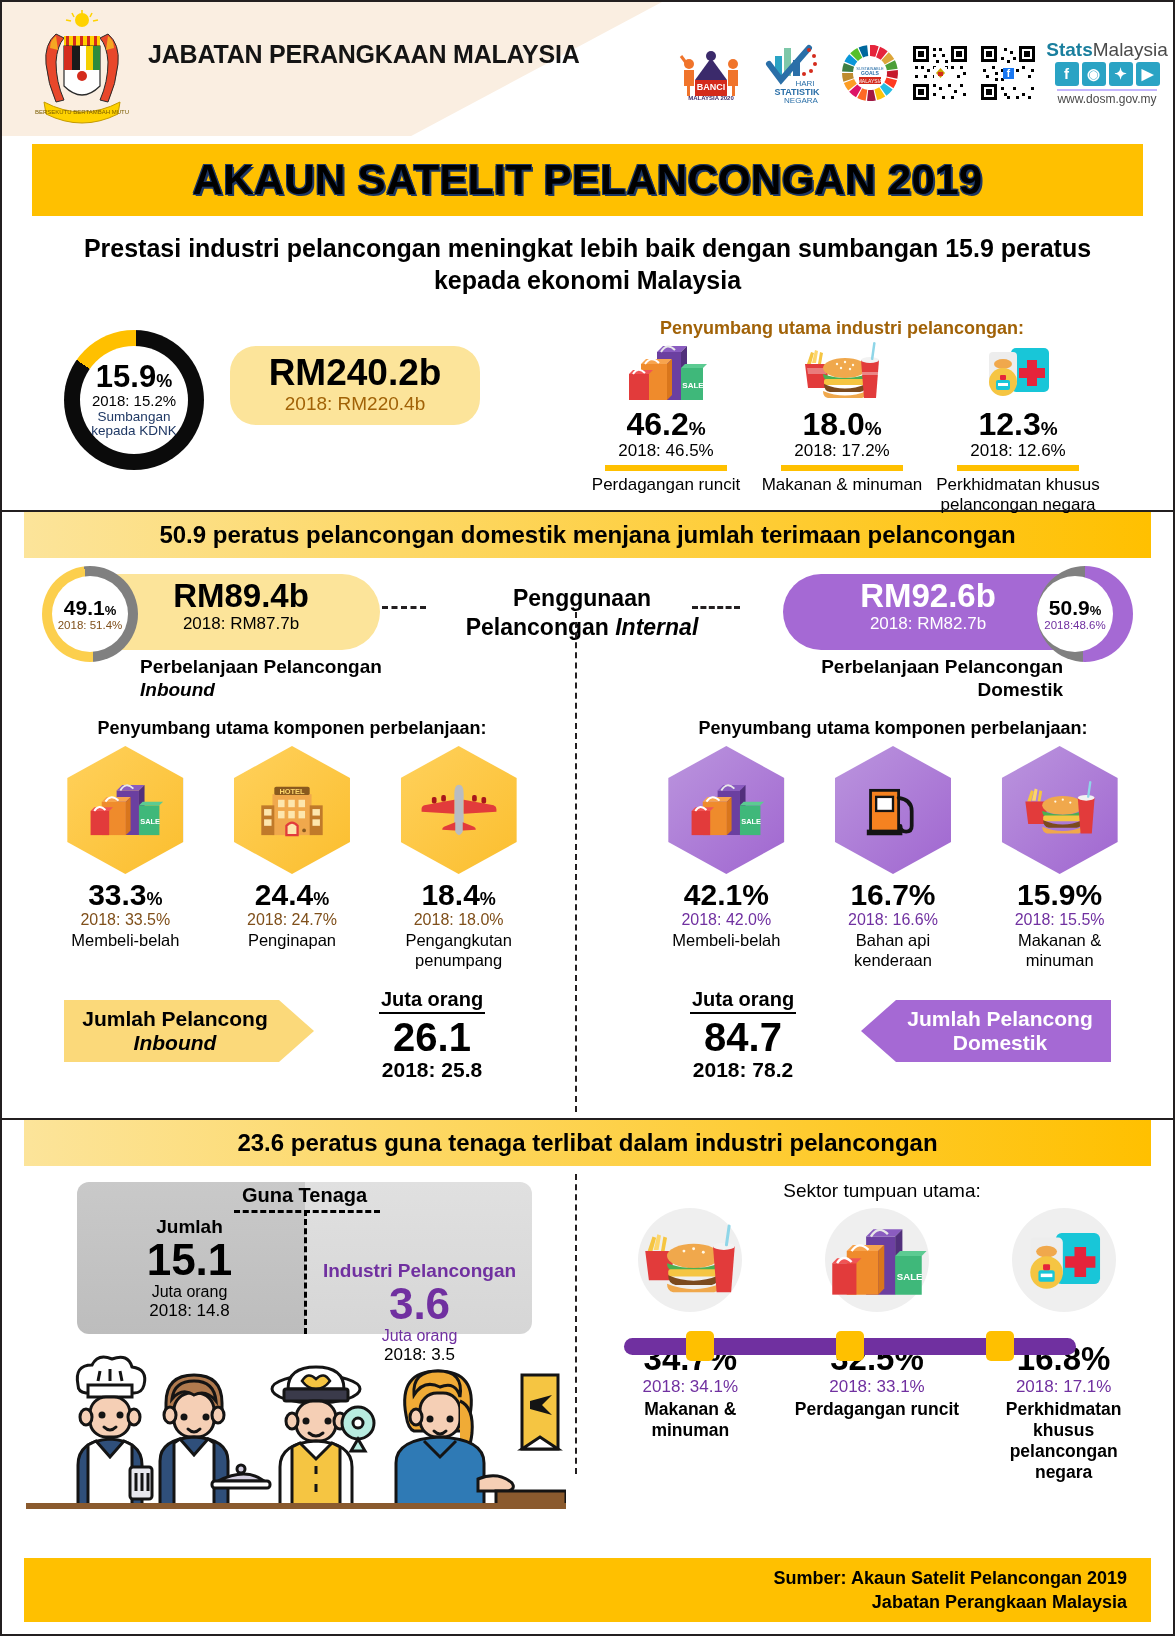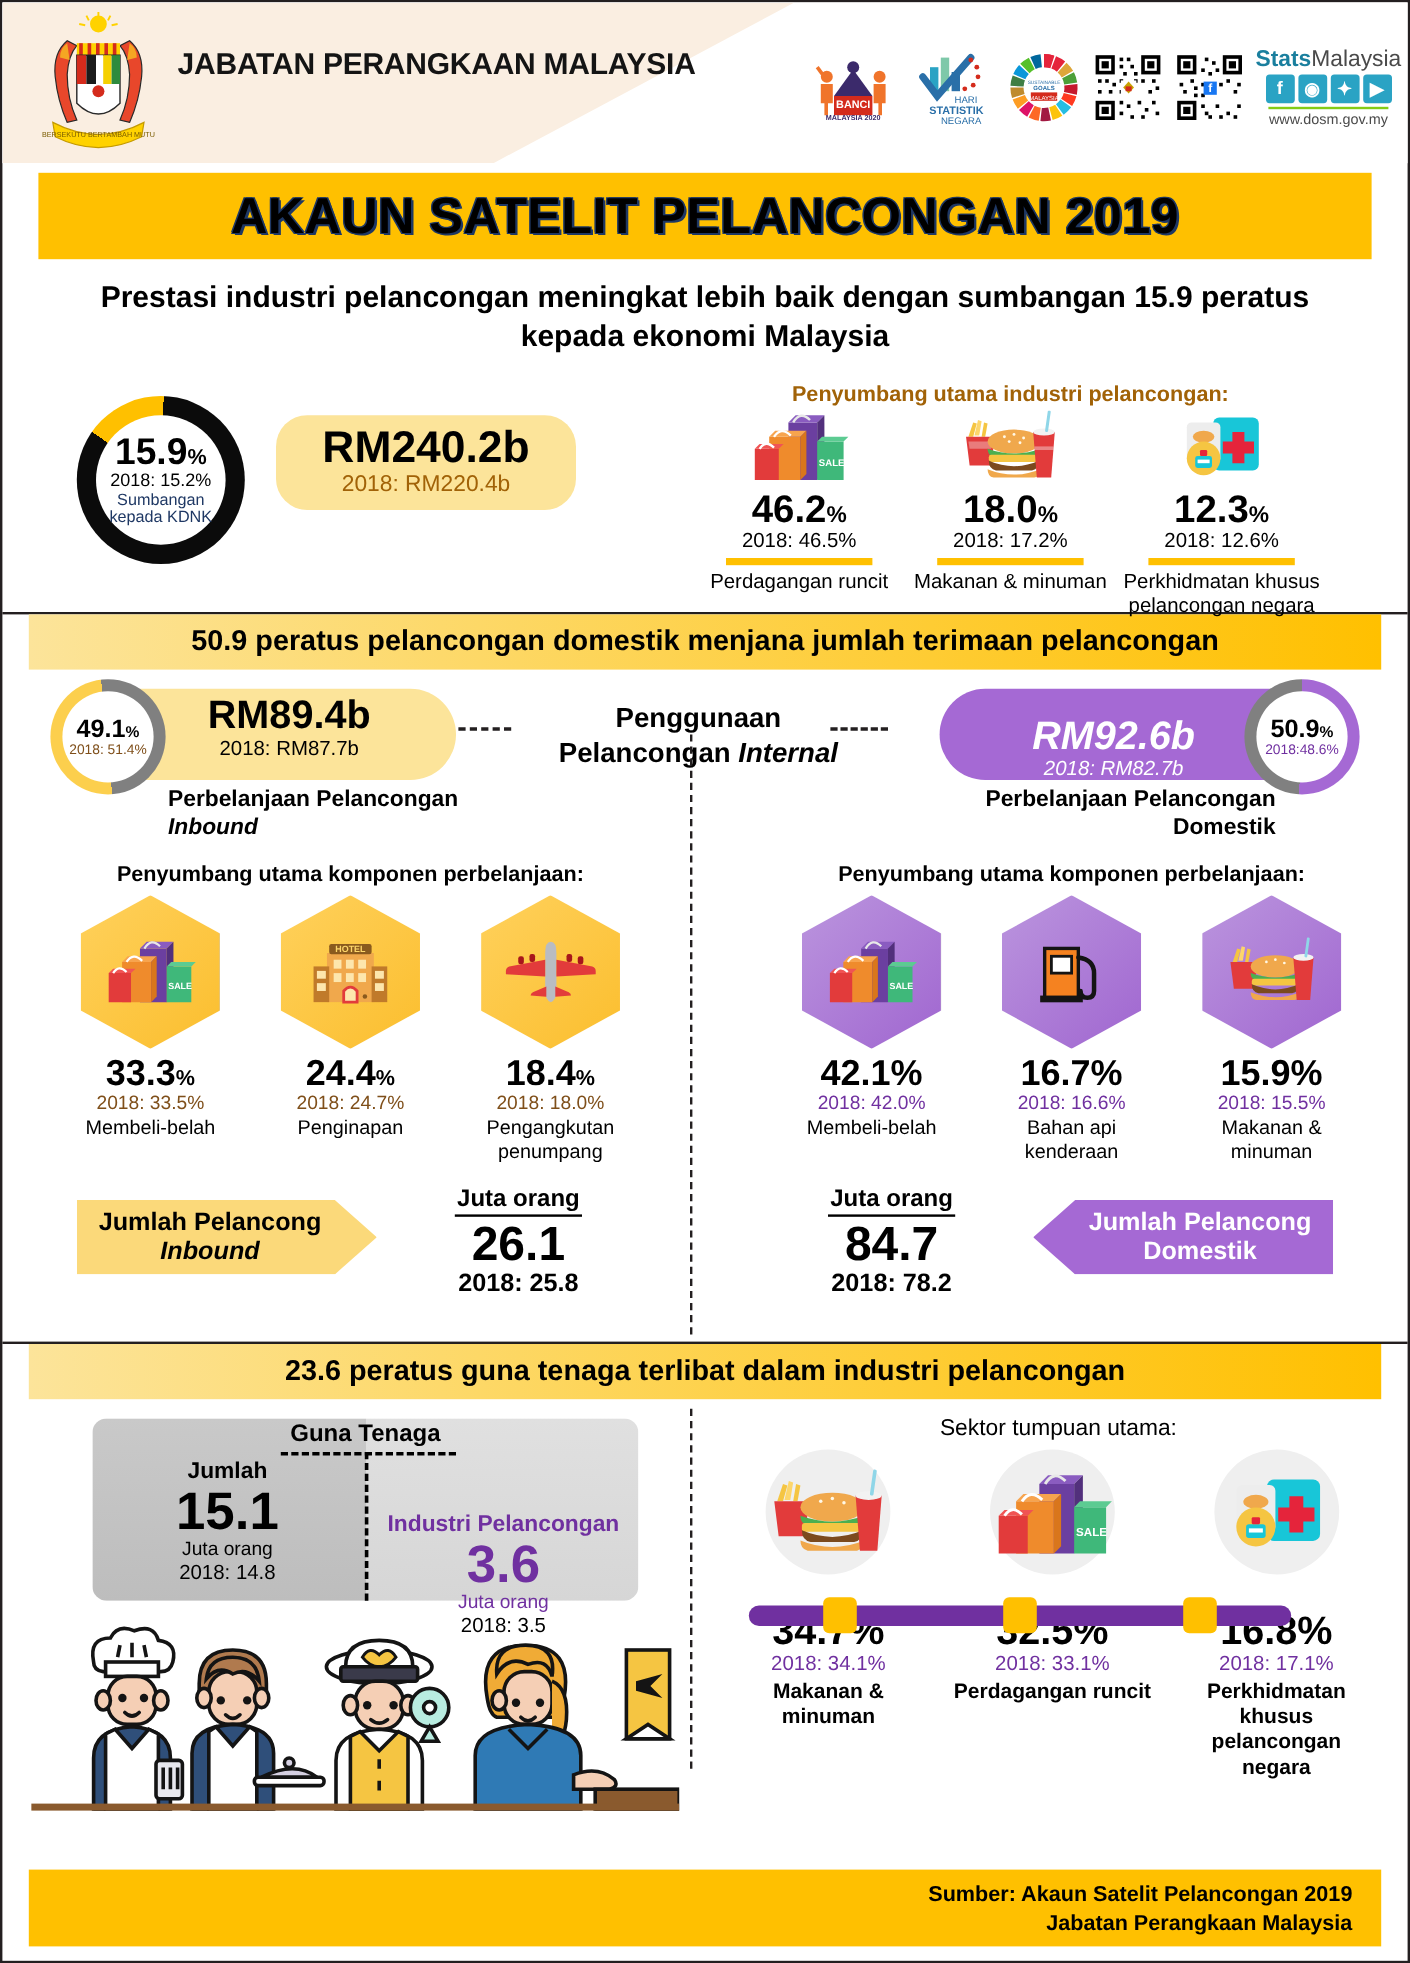--- a/index.html
+++ b/index.html
@@ -46,21 +46,21 @@
   .qr { width: 58px; height: 58px; }
   .stats-my { display: flex; flex-direction: column; align-items: center; width: 120px; }
   .stats-my .sm-title { font-size: 19px; color: #1a7f9e; font-weight: bold; line-height: 1.05; }
   .stats-my .sm-title span.light { font-weight: normal; color: #4a4a4a; }
   .sm-social { display: flex; gap: 3px; margin-top: 2px; }
   .sm-social div {
     width: 24px; height: 24px; background: #2aa3c4; border-radius: 3px;
     color: #fff; font-size: 15px; display: flex; align-items: center; justify-content: center;
     font-weight: bold;
   }
-  .sm-url { font-size: 12px; color: #4a4a4a; margin-top: 3px; border-top: 2px solid #84cc16; padding-top: 1px; }
+  .sm-url { font-size: 12px; color: #4a4a4a; margin-top: 3px; border-top: 2px solid #c4b5fd; padding-top: 1px; }
 
   
   .main-title-bar {
     margin: 8px 30px 0 30px;
     height: 72px;
     background: #ffc000;
     display: flex; align-items: center; justify-content: center;
   }
   .main-title {
     font-size: 42px; font-weight: bold; color: #000;
@@ -170,32 +170,31 @@
     position: absolute; left: 138px; top: 98px; width: 330px;
     font-size: 19px; font-weight: bold; color: #000; line-height: 1.2;
   }
   .lab-l em { font-style: italic; }
 
   
   .ring-r {
     position: absolute; right: 40px; top: 8px; width: 96px; height: 96px;
     border-radius: 50%;
     background: conic-gradient(from 0deg, #a569d4 0deg 183deg, #808080 183deg 360deg);
-    display: flex; align-items: center; justify-content: center; z-index: 3;
+    display: flex; align-items: center; justify-content: flex-start; z-index: 3;
   }
   .ring-r-hole {
     width: 76px; height: 76px; border-radius: 50%; background: #fff;
     display: flex; flex-direction: column; align-items: center; justify-content: center;
   }
   .ring-small-p { font-size: 11.5px; color: #7030a0; line-height: 1.1; margin-top: 1px; }
   .bar-r {
     position: absolute; right: 100px; top: 16px; width: 290px; height: 76px;
     background: #a569d4; border-radius: 38px 0 0 38px; text-align: center;
-    padding-top: 22px;
-    font-style: italic;
+    padding-top: 5px;
   }
   .bar-r .bar-big { color: #ffffff; }
   .bar-r .bar-sub { color: #ffffff; }
   .lab-r {
     position: absolute; right: 110px; top: 98px; width: 330px; text-align: right;
     font-size: 19px; font-weight: bold; color: #000; line-height: 1.2;
   }
 
   .comp-head-l {
     position: absolute; left: 40px; top: 160px; width: 500px;

